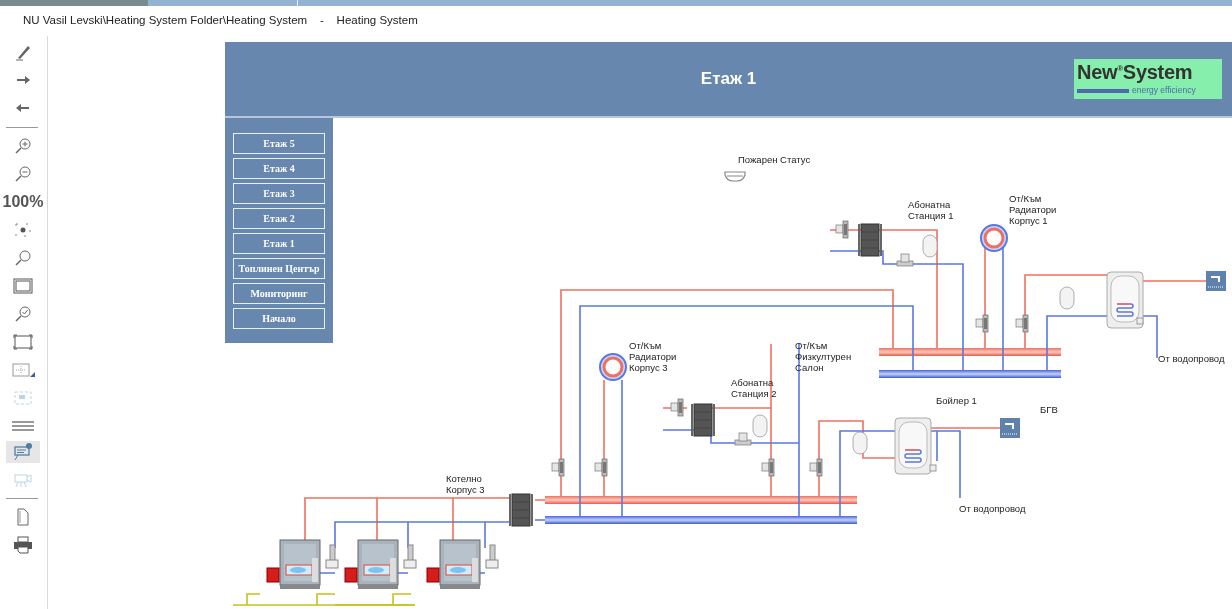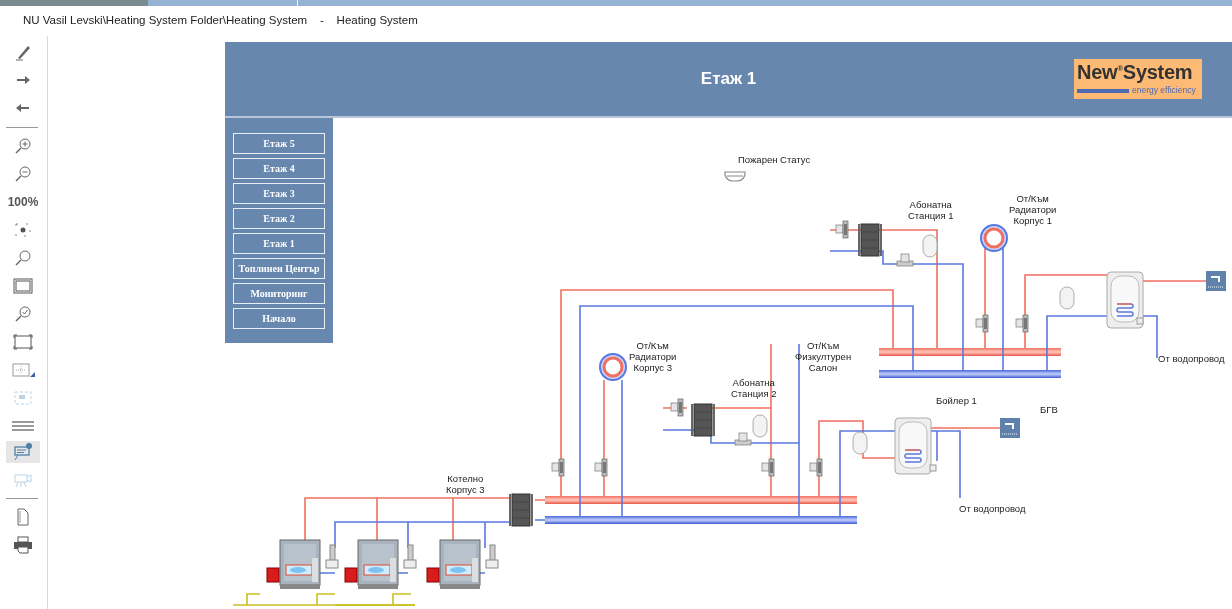--- a/index.html
+++ b/index.html
@@ -6,32 +6,32 @@
   body{width:1232px;height:609px;overflow:hidden;background:#fff;font-family:"Liberation Sans",sans-serif;position:relative;}
   .topbar{position:absolute;left:0;top:0;width:1232px;height:6px;background:#94b3d3;}
   .topbar .dark{position:absolute;left:0;top:0;width:148px;height:6px;background:#7a8b8f;}
   .topbar .mark{position:absolute;left:297px;top:0;width:1px;height:6px;background:#eef3f8;}
   .titlebar{position:absolute;left:6px;top:14px;font-size:11.5px;color:#222;white-space:pre;padding-left:17px;}
   .toolbar{position:absolute;left:0;top:36px;width:47px;height:573px;border-right:1px solid #d9d9d9;}
   .tb{position:absolute;left:6px;width:34px;height:22px;display:flex;align-items:center;justify-content:center;cursor:pointer;}
   .tb svg{display:block;}
   .tb.active{background:#e6e6e6;}
   .sep{position:absolute;left:6px;width:32px;height:1px;background:#999;}
-  .zoomtxt{font-size:12px;font-weight:bold;color:#555;}
+  .zoomtxt{font-size:16px;font-weight:bold;color:#555;}
   .header{position:absolute;left:225px;top:42px;width:1007px;height:74px;background:#6787ae;border-bottom:2px solid #b7c6d8;}
   .header .title{position:absolute;left:0;width:1007px;top:27px;text-align:center;color:#fff;font-weight:bold;font-size:17px;}
-  .logo{position:absolute;left:849px;top:17px;width:128px;height:40px;background:#fdba74;}
+  .logo{position:absolute;left:849px;top:17px;width:148px;height:40px;background:#86efac;}
   .logo .ln1{position:absolute;left:3px;top:2px;font-size:20px;font-weight:bold;color:#333;letter-spacing:-0.3px;white-space:nowrap;}
   .logo .ln1 sup{font-size:8px;}
   .logo .bar{position:absolute;left:3px;top:30px;width:52px;height:4px;background:#4d6ab0;}
   .logo .ln2{position:absolute;left:58px;top:26px;font-size:8.5px;font-weight:normal;color:#4d6ab0;white-space:nowrap;}
   .navpanel{position:absolute;left:225px;top:118px;width:108px;height:225px;background:#6787ae;}
   .navbtn{position:absolute;left:8px;width:90px;height:19px;border:1px solid #e8eef5;color:#fff;font-size:10px;font-weight:bold;display:flex;align-items:center;justify-content:center;cursor:pointer;white-space:nowrap;font-family:Liberation Serif, serif;}
   .diagram{position:absolute;left:225px;top:118px;width:1007px;height:491px;}
-  .lbl{position:absolute;font-size:9.5px;color:#222;text-align:center;line-height:11px;white-space:nowrap;padding-left:40px;}
+  .lbl{position:absolute;font-size:9.5px;color:#222;text-align:left;line-height:11px;white-space:nowrap;padding-left:40px;}
 </style>
 </head>
 <body>
 
 <div class="topbar">
   <div class="dark"></div>
   <div class="mark"></div>
 </div>
 <div class="titlebar">NU Vasil Levski\Heating System Folder\Heating System    -    Heating System</div>
 

